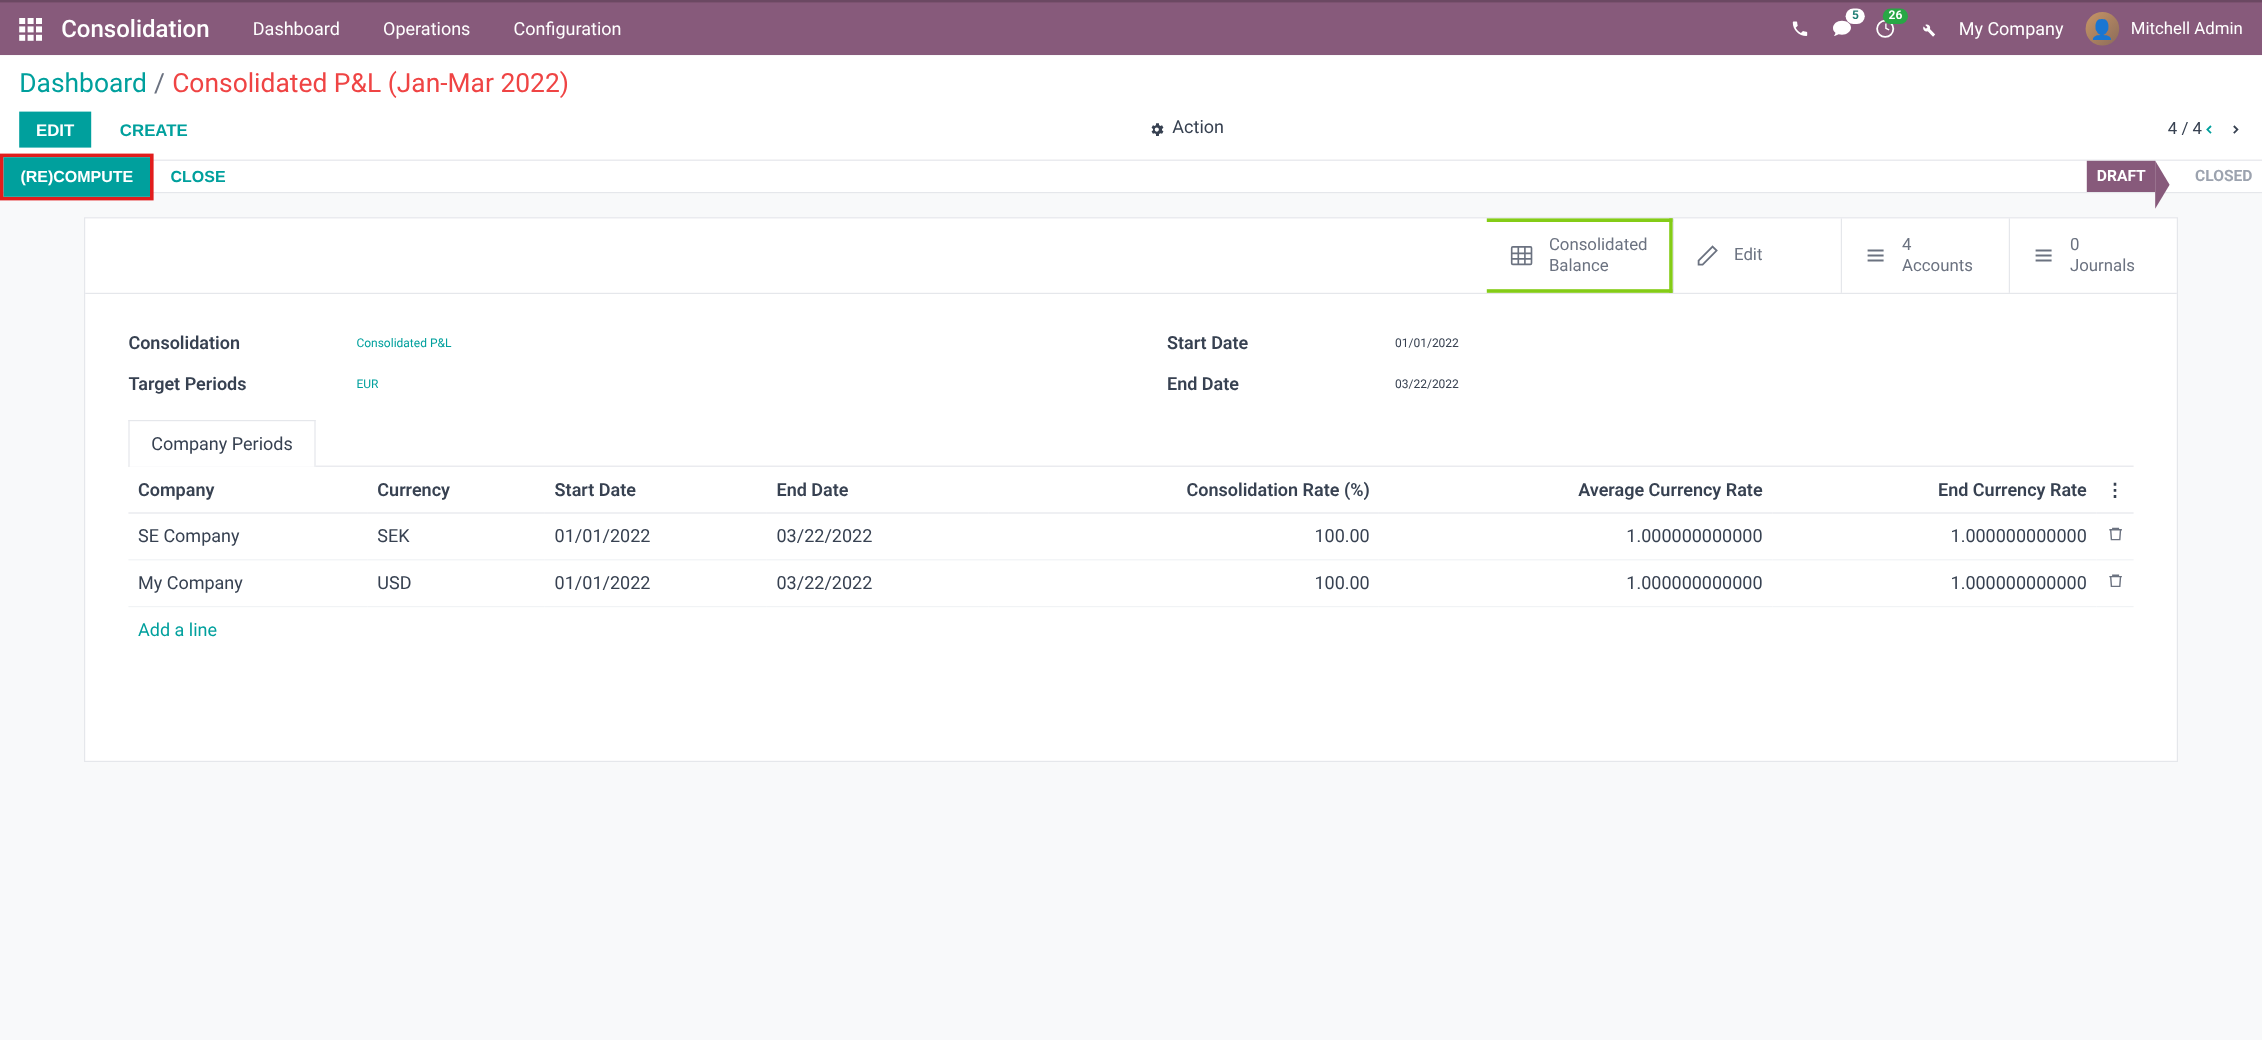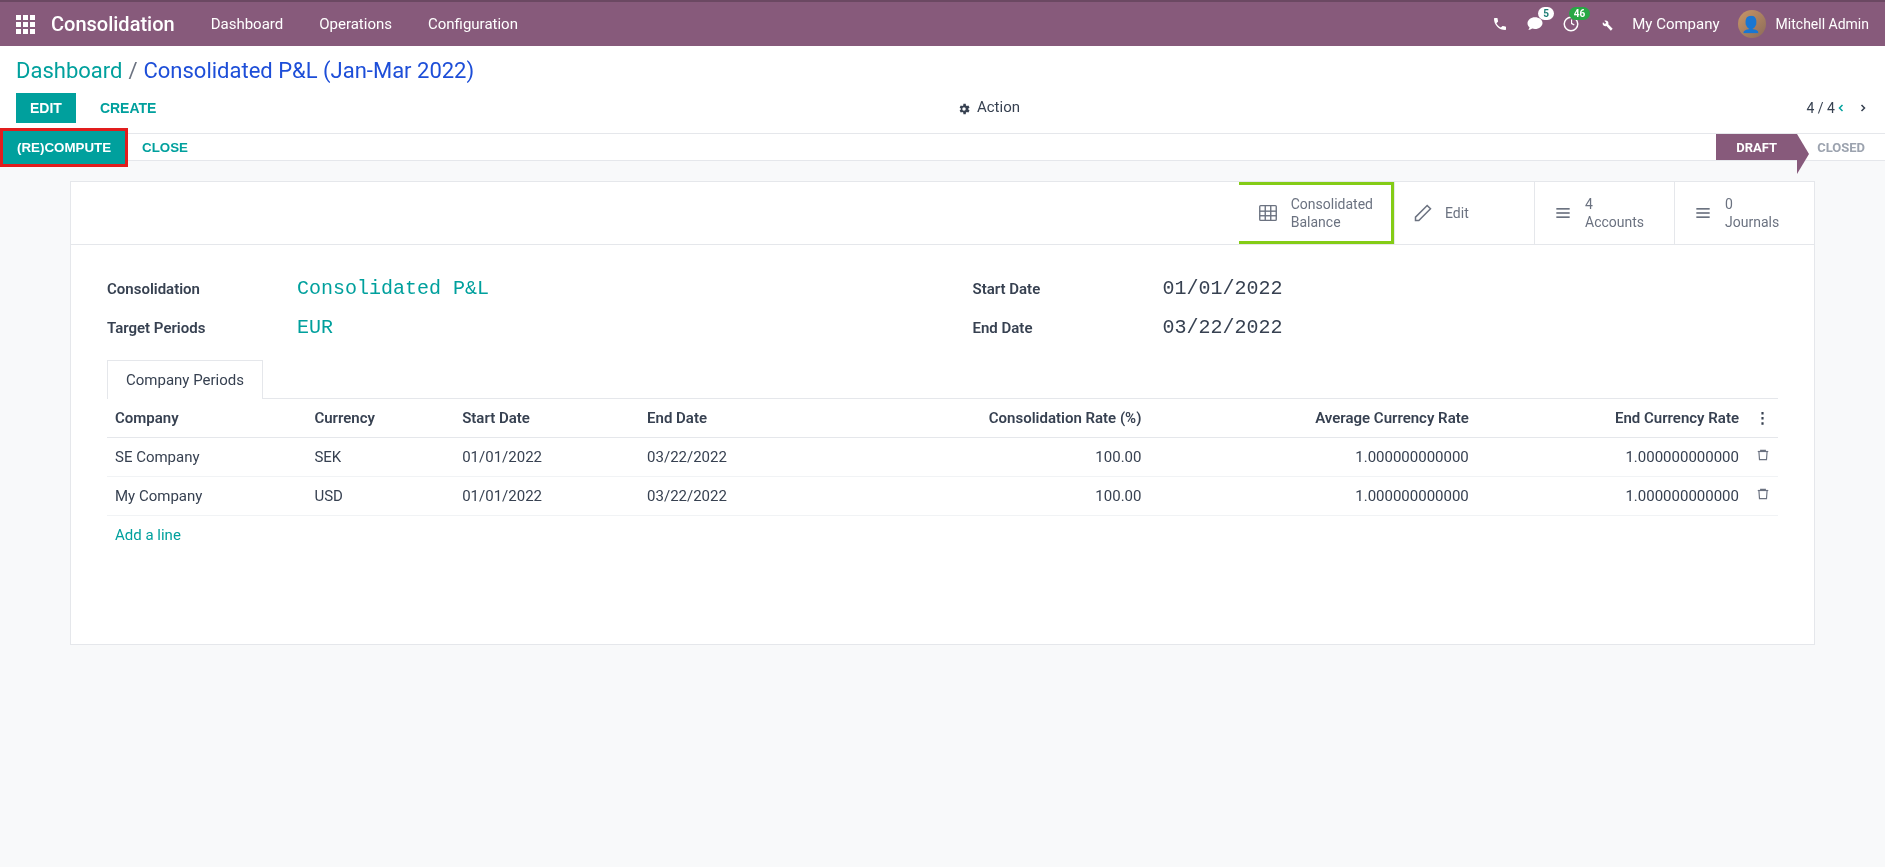--- a/index.html
+++ b/index.html
@@ -17,57 +17,57 @@
 .badge { position: absolute; top: -8px; right: -10px; background: #fff; color: #1d7d74; font-size: 10px; font-weight: 700; border-radius: 10px; padding: 1px 5px; min-width: 16px; text-align: center; }
 .badge.green { background: #28a745; color: #fff; }
 .topnav .user { display: flex; align-items: center; gap: 10px; cursor: pointer; }
 .topnav .avatar { width: 28px; height: 28px; border-radius: 50%; background: linear-gradient(135deg,#c89666,#8b6b5a); display:flex; align-items:center; justify-content:center; font-size:16px; }
 
 
 .controlbar { background: #fff; padding: 12px 16px 10px; }
 .breadcrumb { font-size: 22px; margin-bottom: 10px; display: flex; align-items: center; gap: 6px; }
 .breadcrumb a { color: #00a09d; text-decoration: none; }
 .breadcrumb .sep { color: #6b7280; }
-.breadcrumb .current { color: #1d4ed8; }
+.breadcrumb .current { color: #ef4444; }
 .ctrlrow { display: flex; align-items: center; }
 .btn { border: none; padding: 7px 14px; font-size: 14px; font-weight: 600; cursor: pointer; }
 .btn-primary { background: #00a09d; color: #fff; }
 .btn-link { background: transparent; color: #00a09d; font-weight: 700; }
 .action-link { color: #374151; cursor: pointer; display: inline-flex; align-items: flex-end; gap: 6px; font-size: 15px;}
 .pager { margin-left: auto; display: flex; align-items: center; color: #374151; }
 .pager .arrows { display: flex; gap: 10px; }
 .pager .arrows svg { cursor: pointer; }
 
 
 .statusbar { background: #fff; border-top: 1px solid #e5e7eb; border-bottom: 1px solid #e5e7eb; display: flex; align-items: center; padding: 0; height: 28px; }
 .statusbar .left { display: flex; align-items: center; gap: 0; }
 .statusbar .btn-recompute { background: #00a09d; color: #fff; padding: 9px 14px; font-weight: 700; border: none; margin: 0; }
 .highlight-box { border: 3px solid #e11d1d; display: inline-block; }
 .statusbar .close-btn { color: #00a09d; font-weight: 600; padding: 9px 14px; cursor: pointer; background: transparent; border: none; }
 .statusbar .stages { margin-left: auto; display: flex; height: 100%; }
-.stage { padding: 0 20px; display: flex; align-items: center; font-size: 13px; font-weight: 700; color: #9ca3af; position: relative; }
+.stage { padding: 0 8px; display: flex; align-items: center; font-size: 13px; font-weight: 700; color: #9ca3af; position: relative; margin-left: 25px; }
 .stage.active { background: #875a7b; color: #fff; }
 .stage.active::after { content: ""; position: absolute; right: -12px; top: 0; border-top: 20px solid transparent; border-bottom: 20px solid transparent; border-left: 12px solid #875a7b; z-index: 1; }
 
 
 .main { padding: 20px 70px; }
 .card { background: #fff; border: 1px solid #e5e7eb; }
 
 
 .statbar { display: flex; justify-content: flex-end; border-bottom: 1px solid #e5e7eb; }
 .statbtn { border-left: 1px solid #e5e7eb; padding: 10px 18px; display: flex; align-items: center; gap: 12px; min-width: 140px; cursor: pointer; color: #6b7280; }
 .statbtn:first-child { border-left: none; }
 .statbtn .txt { display: flex; flex-direction: column; line-height: 1.3; font-size: 14px; }
 .highlight-red { border: 3px solid #84cc16; }
 
 
 .formgrid { display: grid; grid-template-columns: 1fr 1fr; gap: 16px 60px; padding: 32px 36px 20px; }
 .field { display: flex; align-items: center; }
 .field label { width: 190px; font-weight: 600; color: #374151; font-size: 15px; }
-.field .val { color: #374151; font-size: 20px; font-family: Liberation Mono, monospace; }
+.field .val { color: #374151; font-size: 10px; }
 .field .val.link { color: #00a09d; }
 
 
 .tabs { padding: 0 36px; }
 .tablist { display: flex; border-bottom: 1px solid #e5e7eb; }
 .tab { padding: 10px 18px; border: 1px solid #e5e7eb; border-bottom: none; background: #fff; font-size: 15px; color: #374151; position: relative; top: 1px; background:#fff; }
 
 
 .tablewrap { padding: 0 36px 30px; }
 table { width: 100%; border-collapse: collapse; }
@@ -109,21 +109,21 @@
     <span class="icon">
       <svg width="18" height="18" viewBox="0 0 24 24" fill="#fff">
           <path d="M12 3C6.5 3 2 6.6 2 11c0 2.1 1 4 2.7 5.4-.2 1.3-.9 2.8-1.7 3.6 1.9-.2 3.9-1 5.2-1.9 1.2.3 2.5.5 3.8.5 5.5 0 10-3.6 10-8S17.5 3 12 3z"></path>
         </svg>
       <span class="badge">5</span>
     </span>
     <span class="icon">
       <svg width="18" height="18" viewBox="0 0 24 24" fill="#fff">
           <path d="M12 6v6l4 2 .8-1.3-3.3-1.9V6H12zm0-4a10 10 0 100 20 10 10 0 000-20zm0 18a8 8 0 110-16 8 8 0 010 16z"></path>
         </svg>
-      <span class="badge green">46</span>
+      <span class="badge green">26</span>
     </span>
     <span class="icon">
       <svg width="16" height="16" viewBox="0 0 24 24" fill="#fff">
           <path d="M22 19l-6.6-6.6c.6-1.5.3-3.3-.9-4.5-1.3-1.3-3.3-1.5-4.9-.7l2.8 2.8-2 2-2.9-2.8c-.9 1.6-.6 3.6.7 4.9 1.2 1.2 3 1.5 4.5.9L19.3 22 22 19z"></path>
         </svg>
     </span>
     <span style="font-size:15px;">My Company</span>
     <div class="user">
       <span class="avatar">👤</span>
       <span>Mitchell Admin</span>

